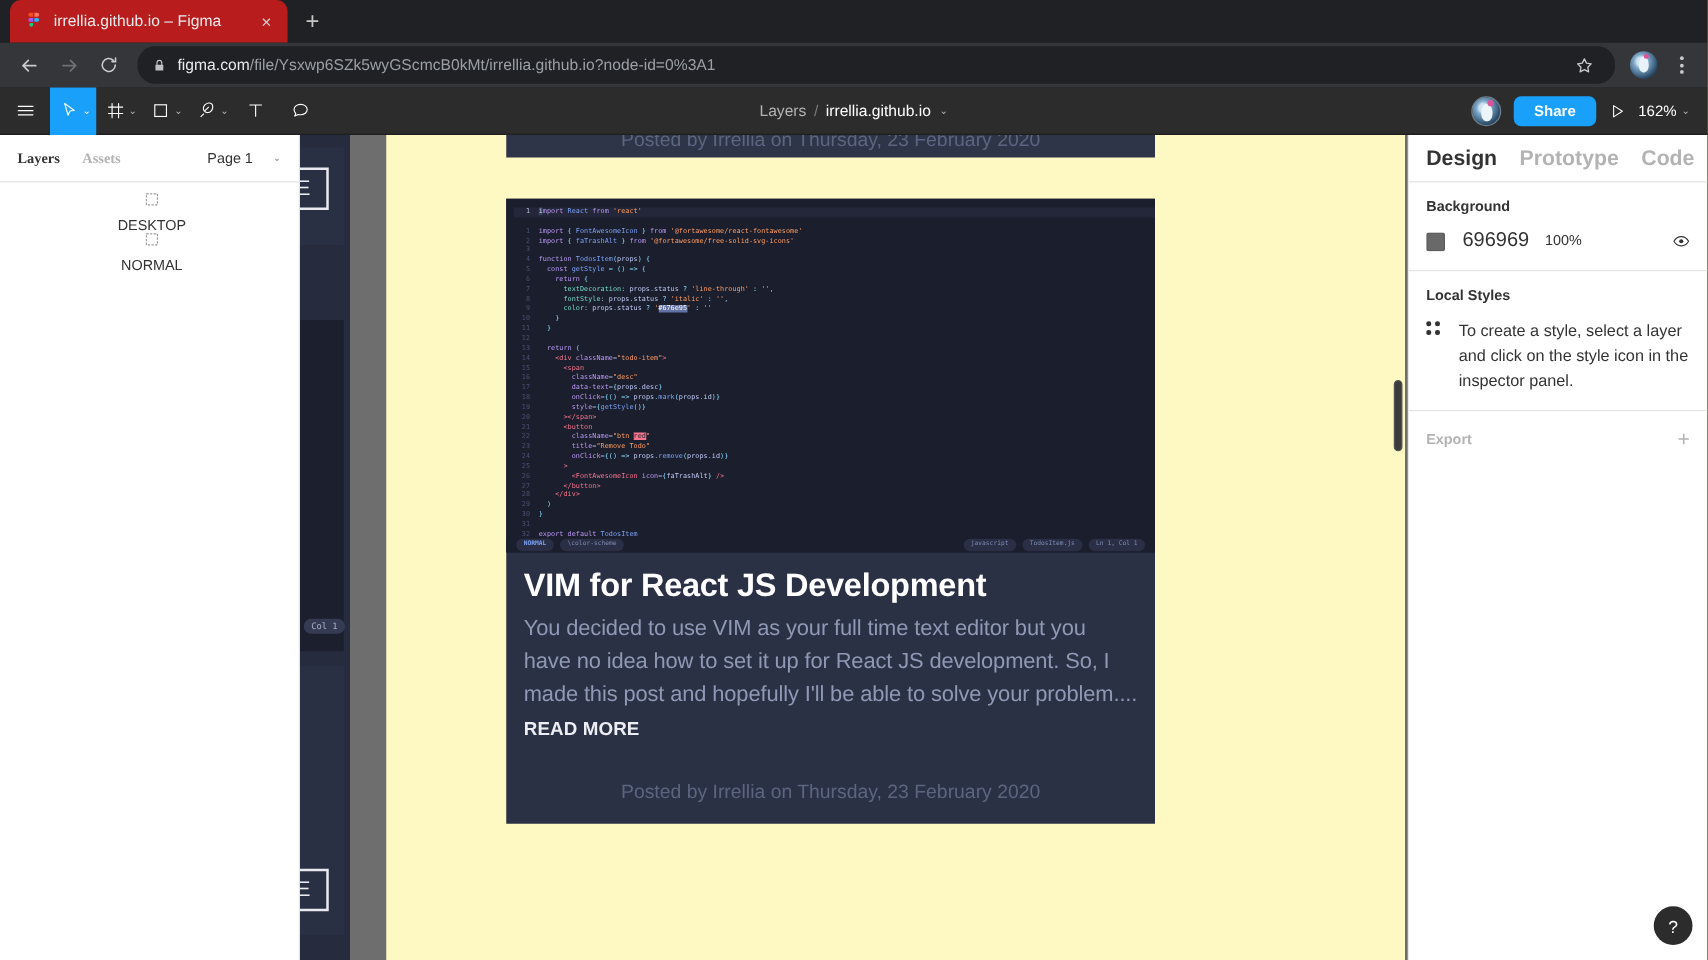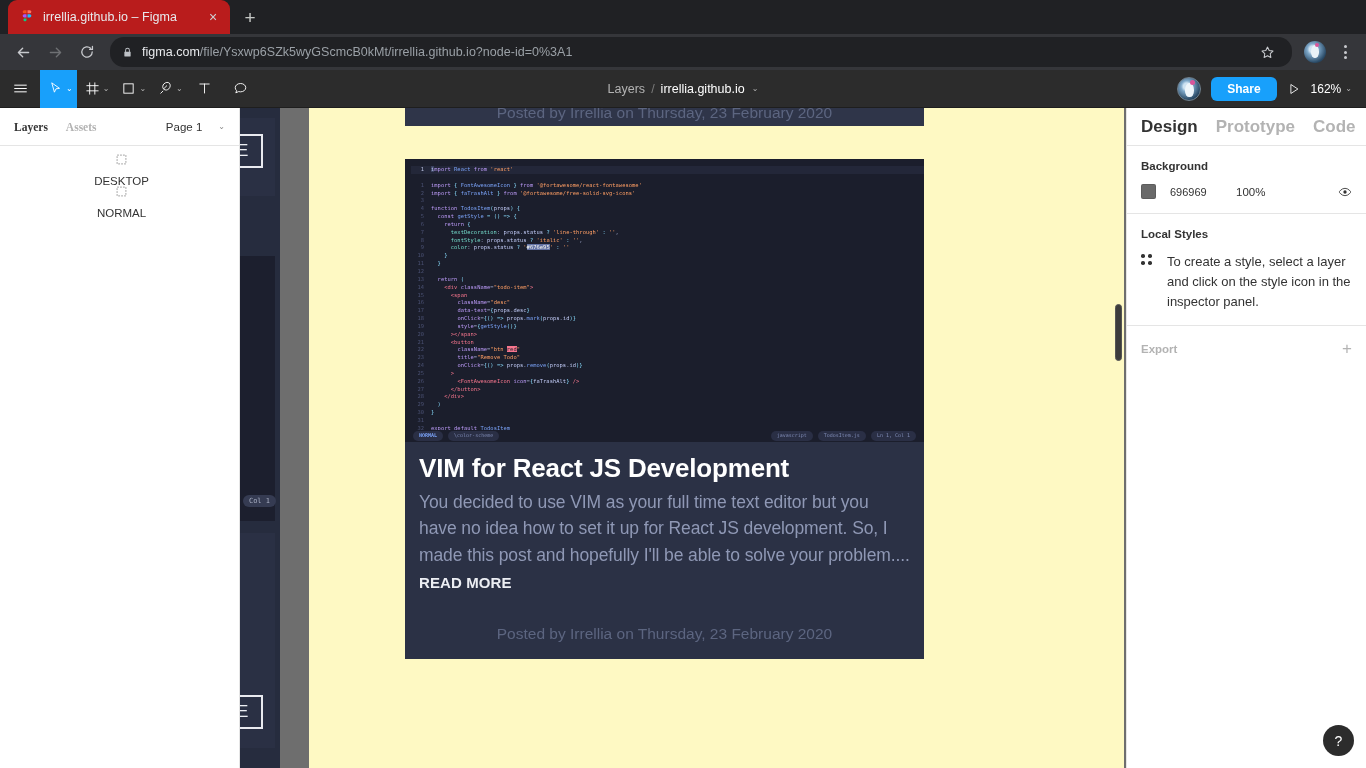--- a/index.html
+++ b/index.html
@@ -256,21 +256,21 @@
   }
   .rp-tab { font-size:17px; font-weight:600; color:#b3b3b3; }
   .rp-tab.active { color:#333333; }
   .rp-section { padding:14px 14px 14px 14px; border-bottom:1px solid #e5e5e5; }
   .rp-h { font-size:11.5px; font-weight:700; color:#333; margin-bottom:12px; }
   .bg-row { display:flex; align-items:center; gap:0; }
   .swatch {
     width:15px; height:15px; border-radius:2px; border:1px solid rgba(0,0,0,.12);
     flex:0 0 15px;
   }
-  .bg-hex { font-size:11px; color:#333; margin-left:14px; width:66px; }
+  .bg-hex { font-size:16px; color:#333; margin-left:14px; width:66px; }
   .bg-op { font-size:11.5px; color:#333; }
   .eye { margin-left:auto; color:#333; display:flex; }
   .styles-row { display:flex; gap:14px; align-items:flex-start; }
   .dots-ic {
     width:12px; height:12px; flex:0 0 12px; display:grid;
     grid-template-columns:repeat(2,4px); grid-template-rows:repeat(2,4px);
     gap:3px; margin-top:2px;
   }
   .dots-ic i { width:3.5px; height:3.5px; border-radius:50%; background:#333; display:block; }
   .styles-hint { font-size:13px; color:#333; line-height:1.52; }

